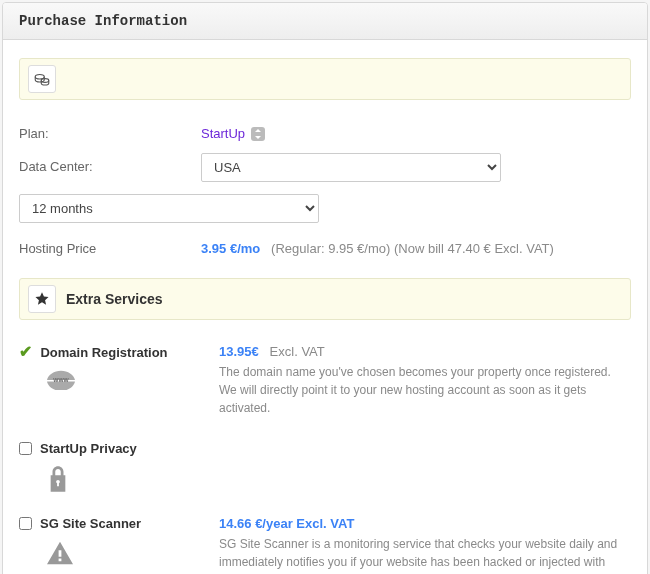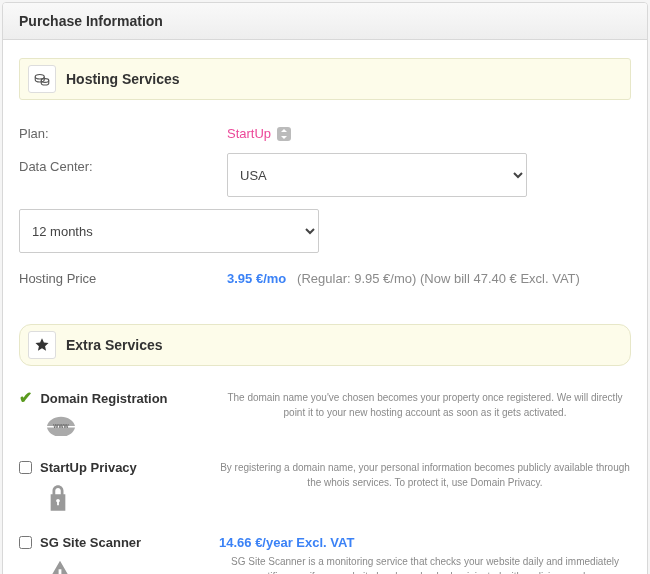--- a/index.html
+++ b/index.html
@@ -1,46 +1,46 @@
 <!DOCTYPE html>
 <html><head>
 <meta charset="utf-8">
 <style>
   * { box-sizing: border-box; margin: 0; padding: 0; }
   body { font-family: "Segoe UI", Arial, sans-serif; font-size: 13px; color: #444; background: #f5f5f5; padding: 2px; }
   .panel { width: 646px; background: #fff; border: 1px solid #d8d8d8; border-radius: 4px; overflow: hidden; }
-  .panel-header { background: linear-gradient(#f9f9f9, #eeeeee); border-bottom: 1px solid #d8d8d8; padding: 10px 16px; font-weight: 600; color: #333; font-size: 14px; }
+  .panel-header { background: linear-gradient(#f9f9f9, #eeeeee); border-bottom: 1px solid #d8d8d8; padding: 10px 16px; font-weight: 600; color: #333; font-size: 14px; font-family: Liberation Mono, monospace; }
   .panel-body { padding: 14px 16px 18px 16px; }
 
   .section-bar { display: flex; align-items: center; gap: 10px; background: #fdfcea; border: 1px solid #e7e7c8; border-radius: 3px; padding: 6px 8px; margin: 4px 0 14px 0; }
   .section-bar .icon-box { width: 28px; height: 28px; background: #fff; border: 1px solid #ddd; border-radius: 3px; display: flex; align-items: center; justify-content: center; }
   .section-bar .title { font-weight: 600; color: #333; font-size: 14px; }
 
-  .row { display: flex; align-items: flex-start; padding: 6px 0; gap: 26px; }
+  .row { display: flex; align-items: flex-start; padding: 6px 0; }
   .row .label { width: 182px; color: #666; padding-top: 6px; }
   .row .value { flex: 1; }
 
-  .plan-val { display: inline-flex; align-items: center; gap: 6px; color: #ec4899; padding-top: 6px; }
+  .plan-val { display: inline-flex; align-items: center; gap: 6px; color: #6d28d9; padding-top: 6px; }
   .plan-badge { display: inline-block; width: 14px; height: 14px; background: #bbb; border-radius: 3px; position: relative; }
   .plan-badge::before, .plan-badge::after { content:""; position:absolute; left:50%; width:0; height:0; transform: translateX(-50%); border-left:3px solid transparent; border-right:3px solid transparent; }
   .plan-badge::before { top:2px; border-bottom:3px solid #fff; }
   .plan-badge::after { bottom:2px; border-top:3px solid #fff; }
 
-  select { width: 300px; height: 44px; border: 1px solid #ccc; border-radius: 2px; padding: 4px 8px; font-size: 13px; color: #444; background: #fff; }
+  select { width: 300px; height: 29px; border: 1px solid #ccc; border-radius: 2px; padding: 4px 8px; font-size: 13px; color: #444; background: #fff; }
 
   .price-green { color: #3b82f6; font-weight: 600; }
   .muted { color: #8a8a8a; text-align: right; }
 
   .service { display: flex; padding: 10px 0 14px 0; }
   .svc-left { width: 200px; display: flex; flex-direction: column; }
   .svc-head { display: flex; align-items: center; gap: 8px; font-weight: 600; color: #333; font-size: 13px; }
   .svc-icon { margin: 10px 0 0 28px; color: #999; }
   .svc-right { flex: 1; }
   .svc-price { margin-bottom: 4px; }
-  .svc-desc { color: #8a8a8a; font-size: 10px; line-height: 1.5; text-align: center; }
+  .svc-desc { color: #8a8a8a; font-size: 12px; line-height: 1.5; }
 
   .check-green { color: #5a9a1f; font-size: 16px; line-height: 1; }
   input[type="checkbox"] { width: 13px; height: 13px; }
 
   
   .icon-coins svg, .icon-star svg, .icon-www svg, .icon-lock svg, .icon-warn svg { display:block; }
 </style>
 </head>
 <body>
 
@@ -52,21 +52,20 @@
       <span class="icon-box icon-coins">
         <svg width="18" height="18" viewBox="0 0 24 24">
             <g fill="none" stroke="#555" stroke-width="1.5">
               <ellipse cx="9" cy="9" rx="6" ry="3"></ellipse>
               <path d="M3 9v4c0 1.7 2.7 3 6 3s6-1.3 6-3V9"></path>
               <ellipse cx="16" cy="14" rx="5" ry="2.5"></ellipse>
               <path d="M11 14v3.5c0 1.4 2.2 2.5 5 2.5s5-1.1 5-2.5V14"></path>
             </g>
           </svg>
       </span>
-      <span class="title">Hosting Services</span>
     </div>
 
     <div class="row">
       <div class="label">Plan:</div>
       <div class="value">
         <span class="plan-val">
           <span>StartUp</span>
           <span class="plan-badge"></span>
         </span>
       </div>
@@ -92,21 +91,21 @@
     <div class="row">
       <div class="label">Hosting Price</div>
       <div class="value" style="padding-top:6px;">
         <span class="price-green">3.95 €/mo</span>
         &nbsp;
         <span class="muted">(Regular: 9.95 €/mo)</span>
         <span class="muted">(Now bill 47.40 € Excl. VAT)</span>
       </div>
     </div>
 
-    <div class="section-bar" style="margin-top:32px;border-radius:12px;">
+    <div class="section-bar" style="margin-top:16px;">
       <span class="icon-box icon-star">
         <svg width="16" height="16" viewBox="0 0 24 24">
             <path fill="#333" d="M12 2l2.9 6.3 6.9.7-5.2 4.7 1.5 6.8L12 17l-6.1 3.5 1.5-6.8L2.2 9l6.9-.7L12 2z"></path>
           </svg>
       </span>
       <span class="title">Extra Services</span>
     </div>
 
     <div class="service">
       <div class="svc-left">
@@ -115,38 +114,42 @@
           <span>Domain Registration</span>
         </div>
         <div class="svc-icon icon-www">
           <svg width="28" height="20" viewBox="0 0 36 24">
               <path fill="#aaa" d="M18 0C9 0 1.6 5 0 12h36C34.4 5 27 0 18 0zM0 14c1.6 7 9 12 18 12s16.4-5 18-12H0z"></path>
               <text x="18" y="14" text-anchor="middle" font-size="7" fill="#666" font-weight="bold">WWW</text>
             </svg>
         </div>
       </div>
       <div class="svc-right">
+        <div class="svc-price">
+          <span class="price-green">13.95€</span>
+          &nbsp;
+          <span class="muted">Excl. VAT</span>
+        </div>
         <div class="svc-desc">The domain name you've chosen becomes your property once registered. We will directly point it to your new hosting account as soon as it gets activated.</div>
       </div>
     </div>
 
     <div class="service">
       <div class="svc-left">
         <div class="svc-head">
           <input type="checkbox" style="">
           <span>StartUp Privacy</span>
         </div>
         <div class="svc-icon icon-lock">
           <svg width="22" height="26" viewBox="0 0 24 28">
               <path fill="#999" d="M12 0c-3.3 0-6 2.7-6 6v4H4v18h16V10h-2V6c0-3.3-2.7-6-6-6zm0 3c1.7 0 3 1.3 3 3v4H9V6c0-1.7 1.3-3 3-3zm0 12c1.1 0 2 .9 2 2 0 .7-.4 1.4-1 1.7V22h-2v-3.3c-.6-.3-1-1-1-1.7 0-1.1.9-2 2-2z"></path>
             </svg>
         </div>
       </div>
       <div class="svc-right">
-        <div class="svc-desc">By registering a domain name, your personal information becomes publicly available through the whois services. To protect it, use Domain Privacy.</div>
       </div>
     </div>
 
     <div class="service" style="padding-bottom:4px;">
       <div class="svc-left">
         <div class="svc-head">
           <input type="checkbox" style="">
           <span>SG Site Scanner</span>
         </div>
         <div class="svc-icon icon-warn">

